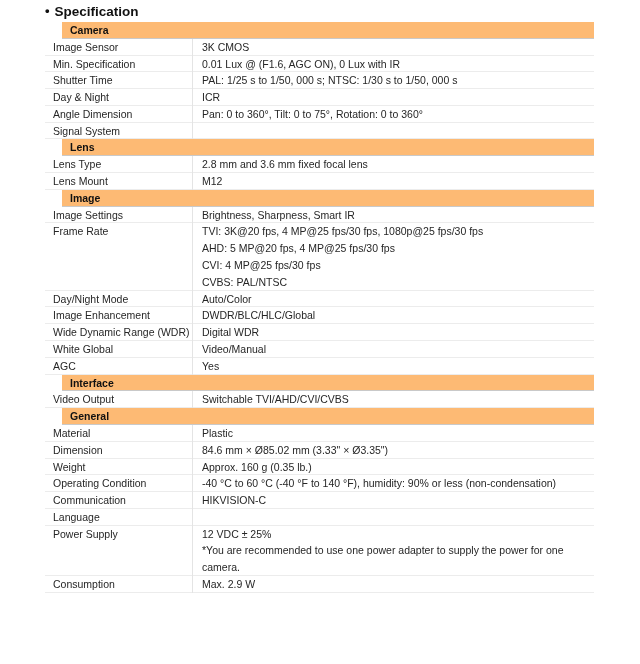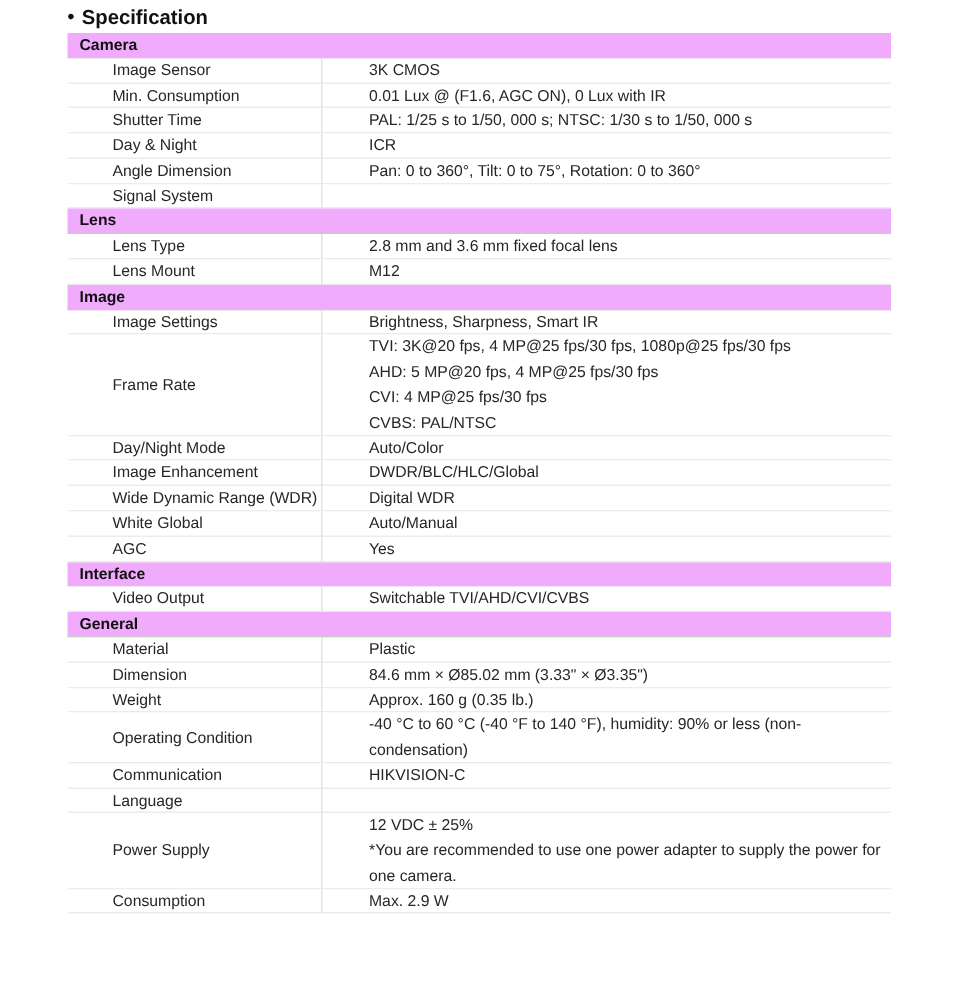--- a/index.html
+++ b/index.html
@@ -34,39 +34,39 @@
     font-weight: bold;
   }
   .spec-table {
     position: absolute;
     left: 45px;
     top: 22px;
     width: 549px;
     font-size: 10.5px;
   }
   .sec-header {
-    background: #f0abfc;
+    background: #fdba74;
     font-weight: bold;
     color: #111111;
     height: 16.8px;
     line-height: 16.8px;
     padding-left: 8px;
     box-shadow: inset 0 -1px 0 #c9c9c9;
+    margin-left: 17px;
   }
   .row {
     display: flex;
     align-items: stretch;
     box-shadow: inset 0 -1px 0 #ececec;
     background: #ffffff;
   }
   .cell {
     display: flex;
     flex-direction: column;
-    justify-content: center;
-    margin-left: 22px;
+    justify-content: flex-start;
   }
   .cell.label {
     width: 148px;
     min-width: 148px;
     padding-left: 8px;
     box-sizing: border-box;
     box-shadow: inset -1px 0 0 #e4e4e4;
     color: #262626;
   }
   .cell.value {
@@ -97,21 +97,21 @@
       <div class="row">
         <div class="cell label">
           <div class="lline">Image Sensor</div>
         </div>
         <div class="cell value">
           <div class="vline">3K CMOS</div>
         </div>
       </div>
       <div class="row">
         <div class="cell label">
-          <div class="lline">Min. Consumption</div>
+          <div class="lline">Min. Specification</div>
         </div>
         <div class="cell value">
           <div class="vline">0.01 Lux @ (F1.6, AGC ON), 0 Lux with IR</div>
         </div>
       </div>
       <div class="row">
         <div class="cell label">
           <div class="lline">Shutter Time</div>
         </div>
         <div class="cell value">
@@ -198,21 +198,21 @@
         </div>
         <div class="cell value">
           <div class="vline">Digital WDR</div>
         </div>
       </div>
       <div class="row">
         <div class="cell label">
           <div class="lline">White Global</div>
         </div>
         <div class="cell value">
-          <div class="vline">Auto/Manual</div>
+          <div class="vline">Video/Manual</div>
         </div>
       </div>
       <div class="row">
         <div class="cell label">
           <div class="lline">AGC</div>
         </div>
         <div class="cell value">
           <div class="vline">Yes</div>
         </div>
       </div>

